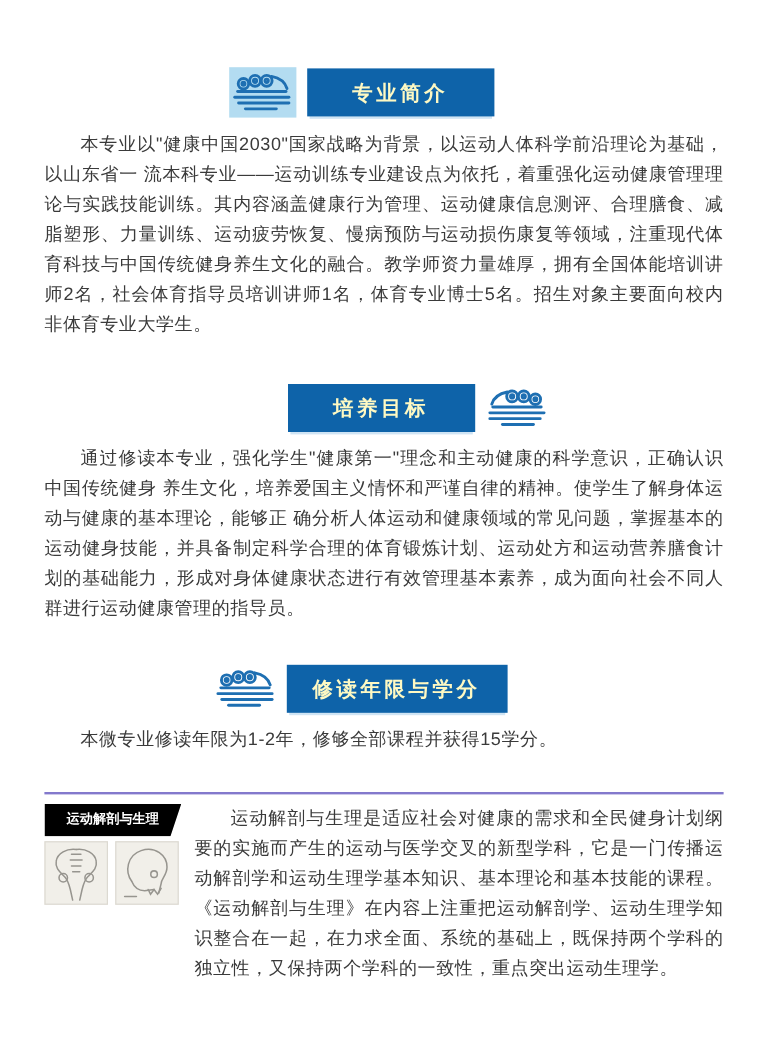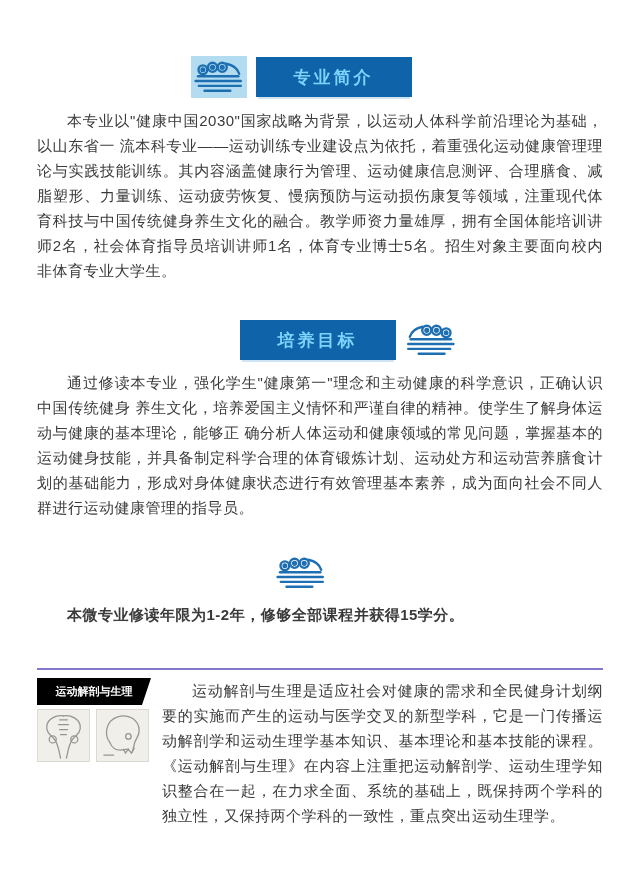--- a/index.html
+++ b/index.html
@@ -22,21 +22,21 @@
     gap: 9px;
     margin-bottom: 10px;
   }
   .sec-header.icon-left  { transform: translateX(-19px); }
   .sec-header.icon-right { transform: translateX(27px); text-align: center; }
   .title-box {
     min-width: 156px;
     height: 40px;
     padding: 0 22px;
     background: #0e63a9;
-    color: #7dd3fc;
+    color: #fef9c3;
     font-size: 17px;
     font-weight: bold;
     letter-spacing: 3px;
     display: flex;
     align-items: center;
     justify-content: center;
     box-shadow: 0 4px 0 -2px #cfe4f4;
     white-space: nowrap;
   }
   .wave { width: 50px; height: 38px; display: block; }
@@ -52,21 +52,21 @@
   .para {
     font-size: 15px;
     line-height: 25px;
     text-align: justify;
     text-indent: 2em;
     letter-spacing: 0.5px;
   }
   .sec { margin-bottom: 0; }
   .sec-1 .para { margin-bottom: 37px; }
   .sec-2 .para { margin-bottom: 34px; }
-  .sec-3 .para { margin-bottom: 41px; font-weight: bold; }
+  .sec-3 .para { margin-bottom: 31px; }
   .sec-4 .para { margin-bottom: 14px; }
 
   
   .divider {
     height: 2px;
     background: #8379cc;
     margin: 0 0 8px 0;
   }
 
   
@@ -145,20 +145,21 @@
     <p class="para">通过修读本专业，强化学生"健康第一"理念和主动健康的科学意识，正确认识中国传统健身 养生文化，培养爱国主义情怀和严谨自律的精神。使学生了解身体运动与健康的基本理论，能够正 确分析人体运动和健康领域的常见问题，掌握基本的运动健身技能，并具备制定科学合理的体育锻炼计划、运动处方和运动营养膳食计划的基础能力，形成对身体健康状态进行有效管理基本素养，成为面向社会不同人群进行运动健康管理的指导员。</p>
   </section>
 
   <section class="sec sec-3">
     <div class="sec-header icon-left">
       <span>
         <svg class="wave" viewBox="0 0 62 44">
             <use href="#waveMotif"></use>
           </svg>
       </span>
+      <div class="title-box">修读年限与学分</div>
     </div>
     <p class="para">本微专业修读年限为1-2年，修够全部课程并获得15学分。</p>
   </section>
 
 
   <div class="divider"></div>
 
   <div class="course-card">
     <div class="course-left">
       <div class="course-label">运动解剖与生理</div>

